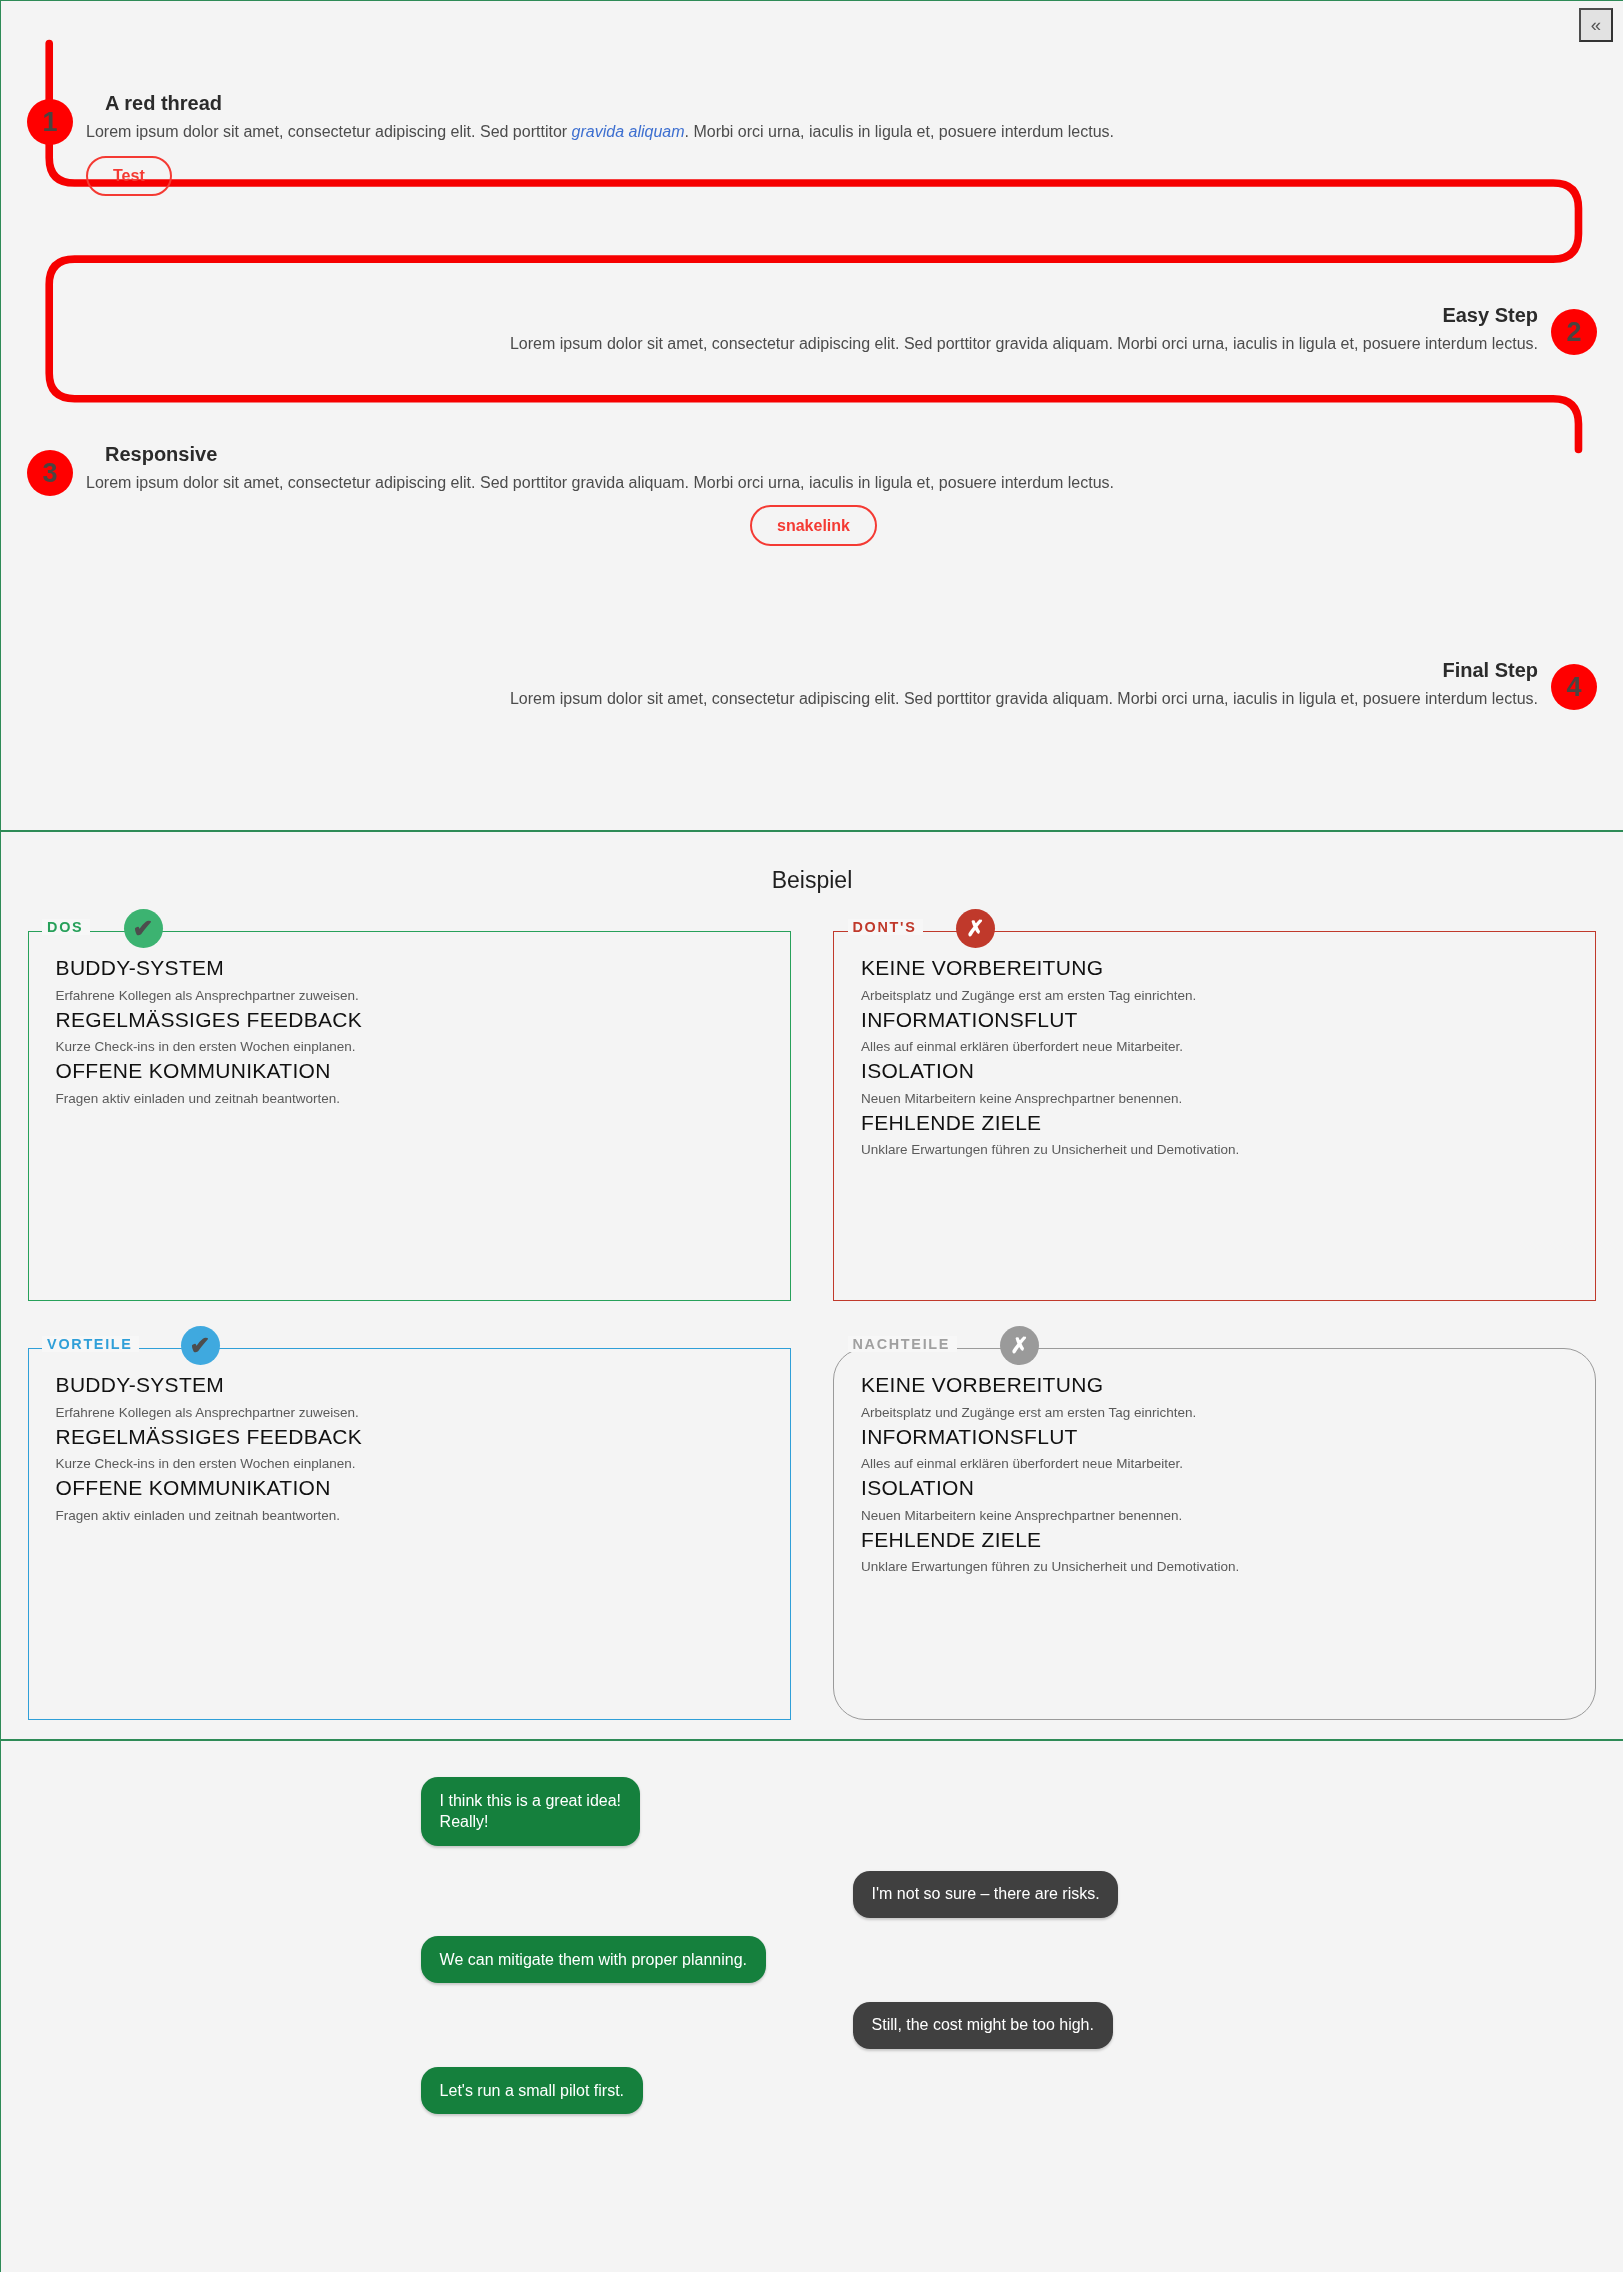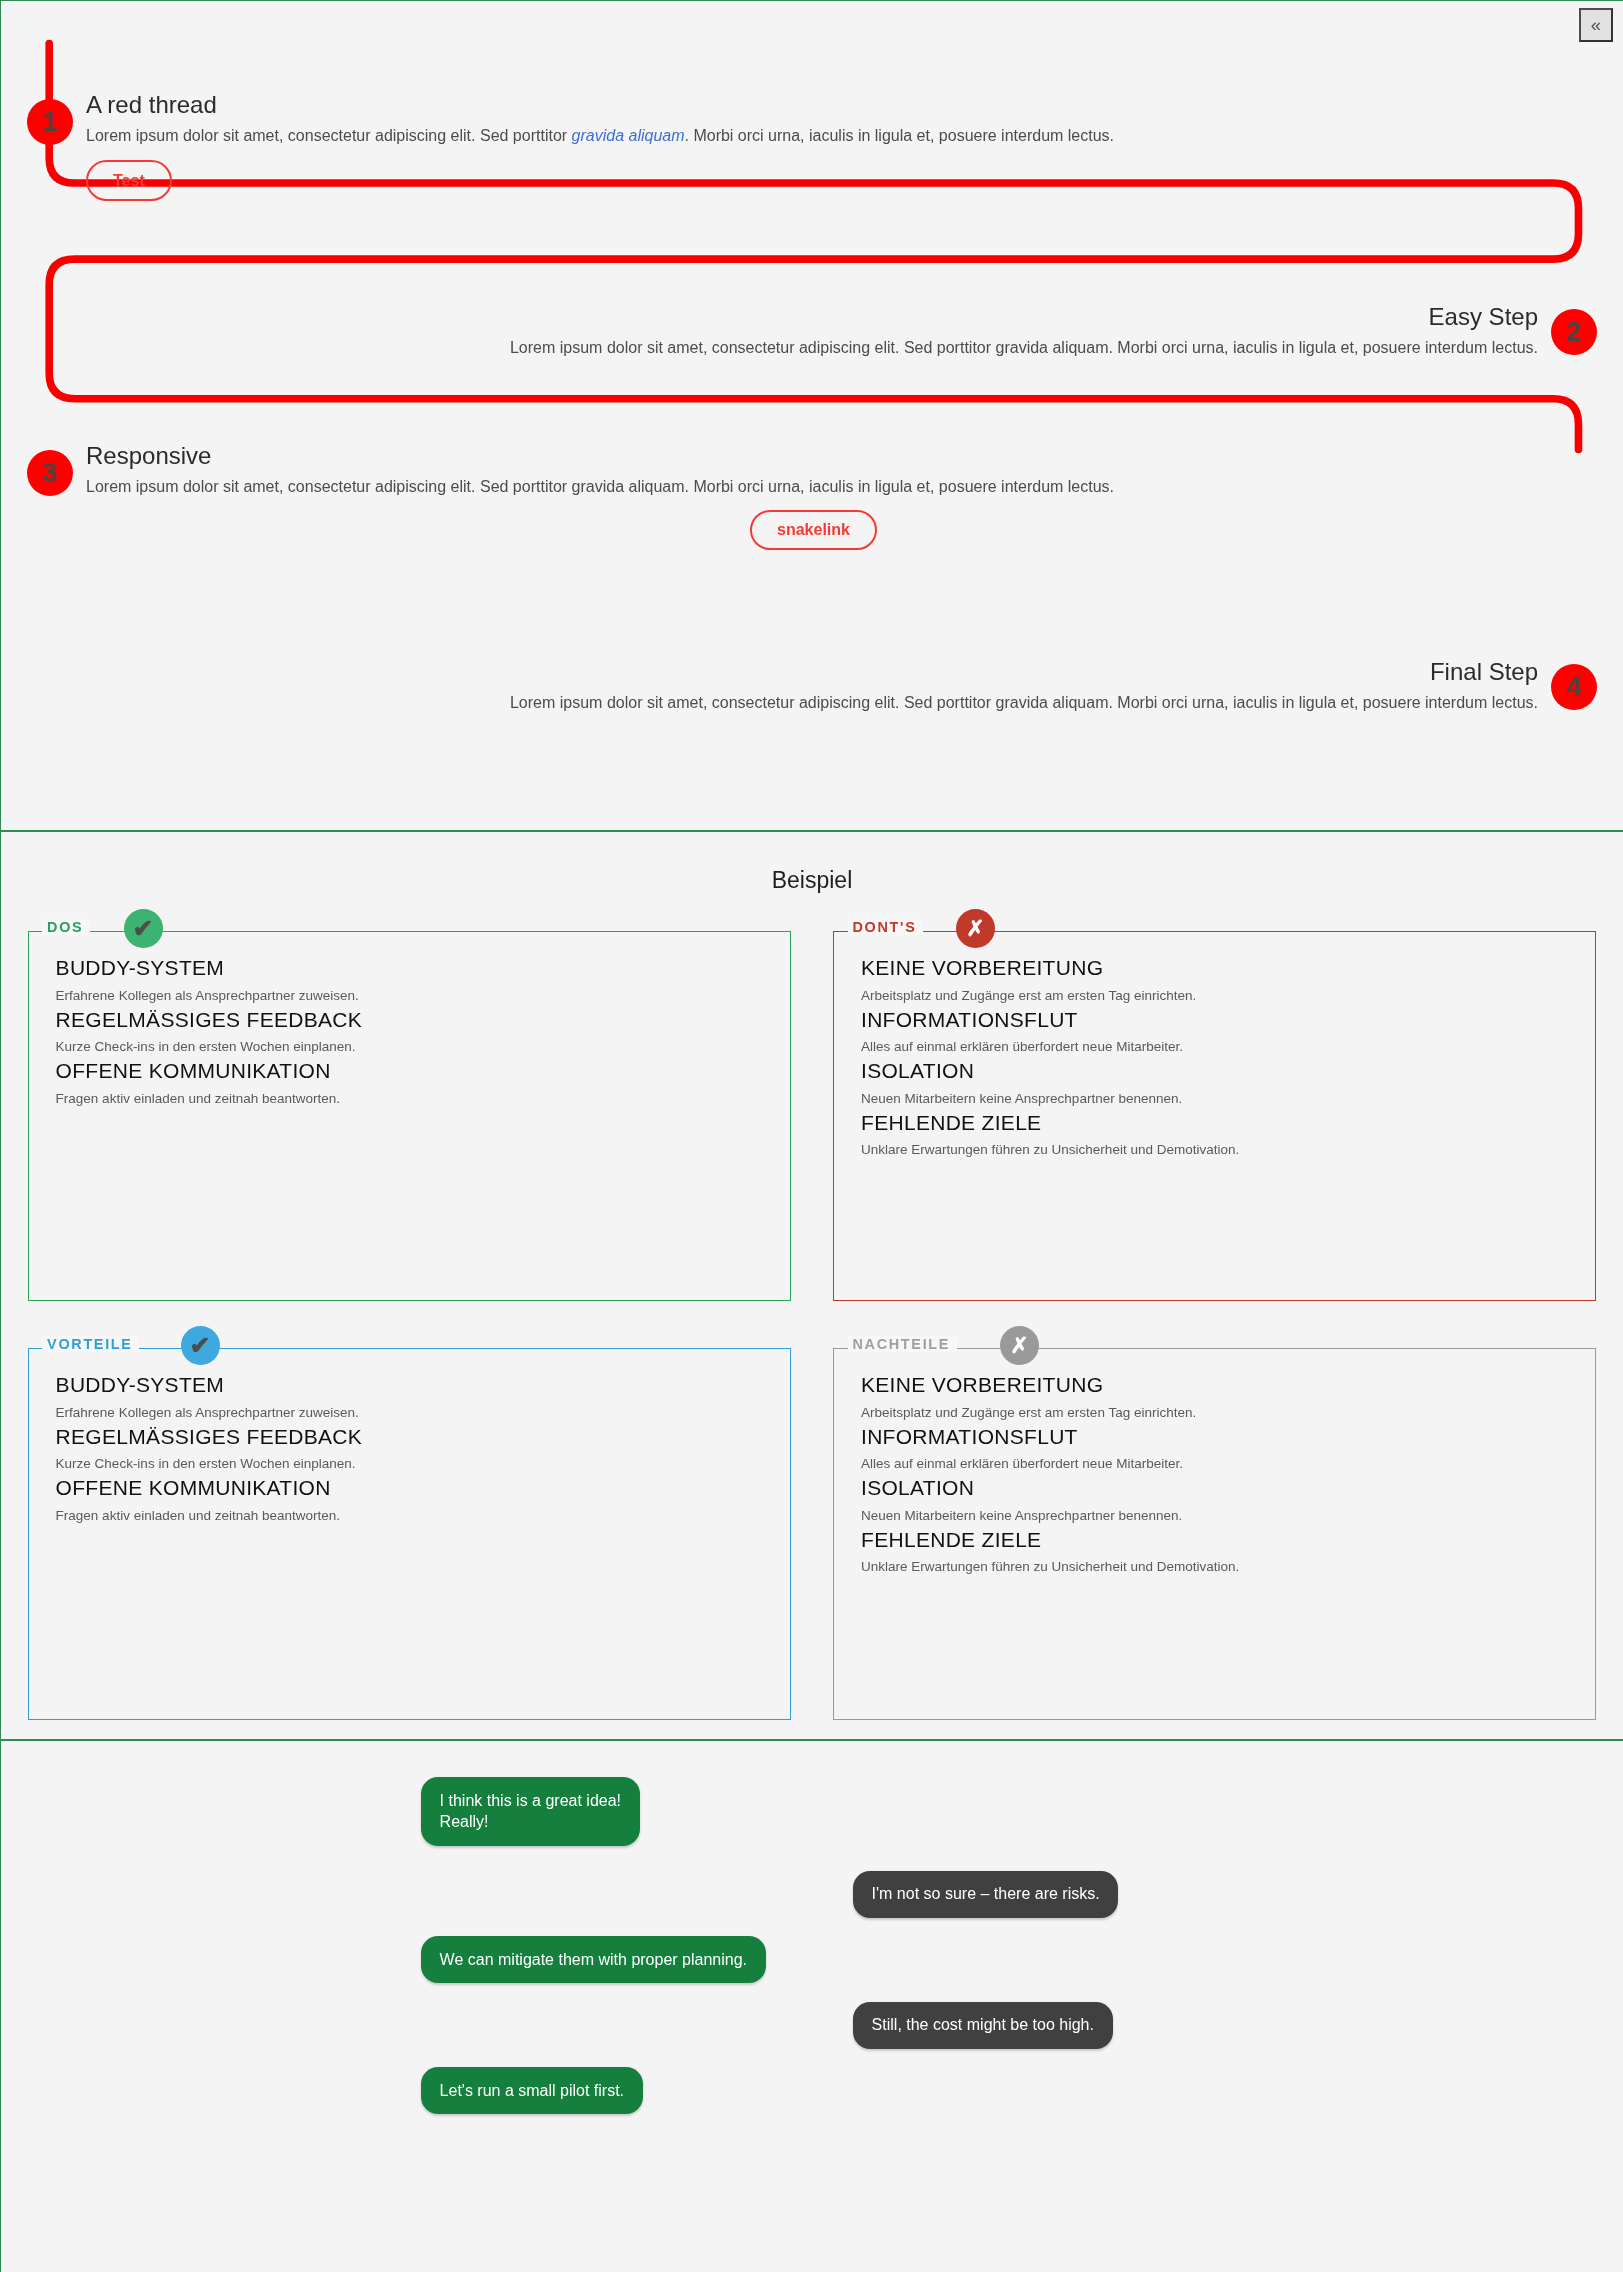--- a/index.html
+++ b/index.html
@@ -54,24 +54,25 @@
     border-radius: 50%;
     background: #f00;
     color: #4a4440;
     font-size: 27px;
     font-weight: bold;
     line-height: 46px;
     text-align: center;
     font-family: "Liberation Sans", sans-serif;
   }
   .step-title {
-    font-size: 24px;
+    font-size: 20px;
     color: #2b2b2b;
-    font-weight: normal;
+    font-weight: bold;
     line-height: 1.1;
+    margin-left: 19px;
   }
   .step-body {
     font-size: 16px;
     color: #4c4c4c;
     line-height: 1.35;
     margin-top: 6.8px;
   }
   .step-body a { color: #3d6fd0; font-style: italic; text-decoration: none; }
 
   .pill-btn {
@@ -161,21 +162,21 @@
 
   .fb-dos      { border-color:#27a05a; min-height:370px; }
   .fb-dos .legend { color:#27a05a;text-align:center; }
   .fb-dos .badge  { background:#3cb371; }
   .fb-donts    { border-color:#c0392b; min-height:370px; }
   .fb-donts .legend{ color:#c0392b; }
   .fb-donts .badge { background:#c0392b; }
   .fb-vorteile { border-color:#2f9fd8; min-height:372px; }
   .fb-vorteile .legend{ color:#2f9fd8; }
   .fb-vorteile .badge { background:#3fa9df; }
-  .fb-nachteile{ border-color:#9a9a9a; min-height:372px; }
+  .fb-nachteile{ border-color:#9a9a9a; min-height:372px;border-radius:32px; }
   .fb-nachteile .legend{ color:#a0a0a0; }
   .fb-nachteile .badge { background:#9a9a9a; }
 
   
   #sec-chat { height: 533px; padding: 36px 0 0 0; }
   .chat-row { display: flex; padding: 0 0 0 0; margin-bottom: 15px; }
   .chat-row.left  { justify-content: flex-start; padding-left: 420px; }
   .chat-row.right { justify-content: flex-start; padding-left: 852px; }
   .bubble {
     border-radius: 17px;

